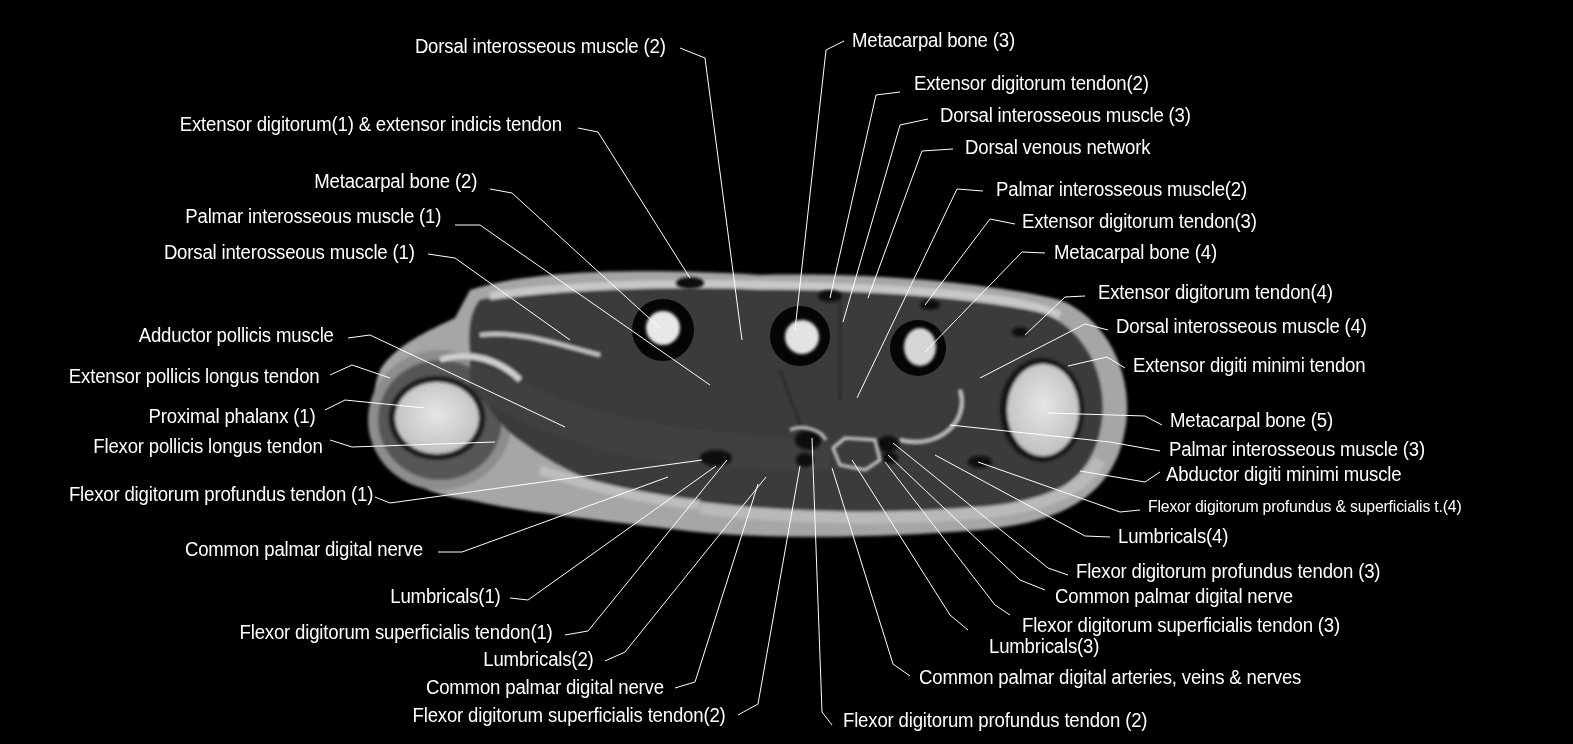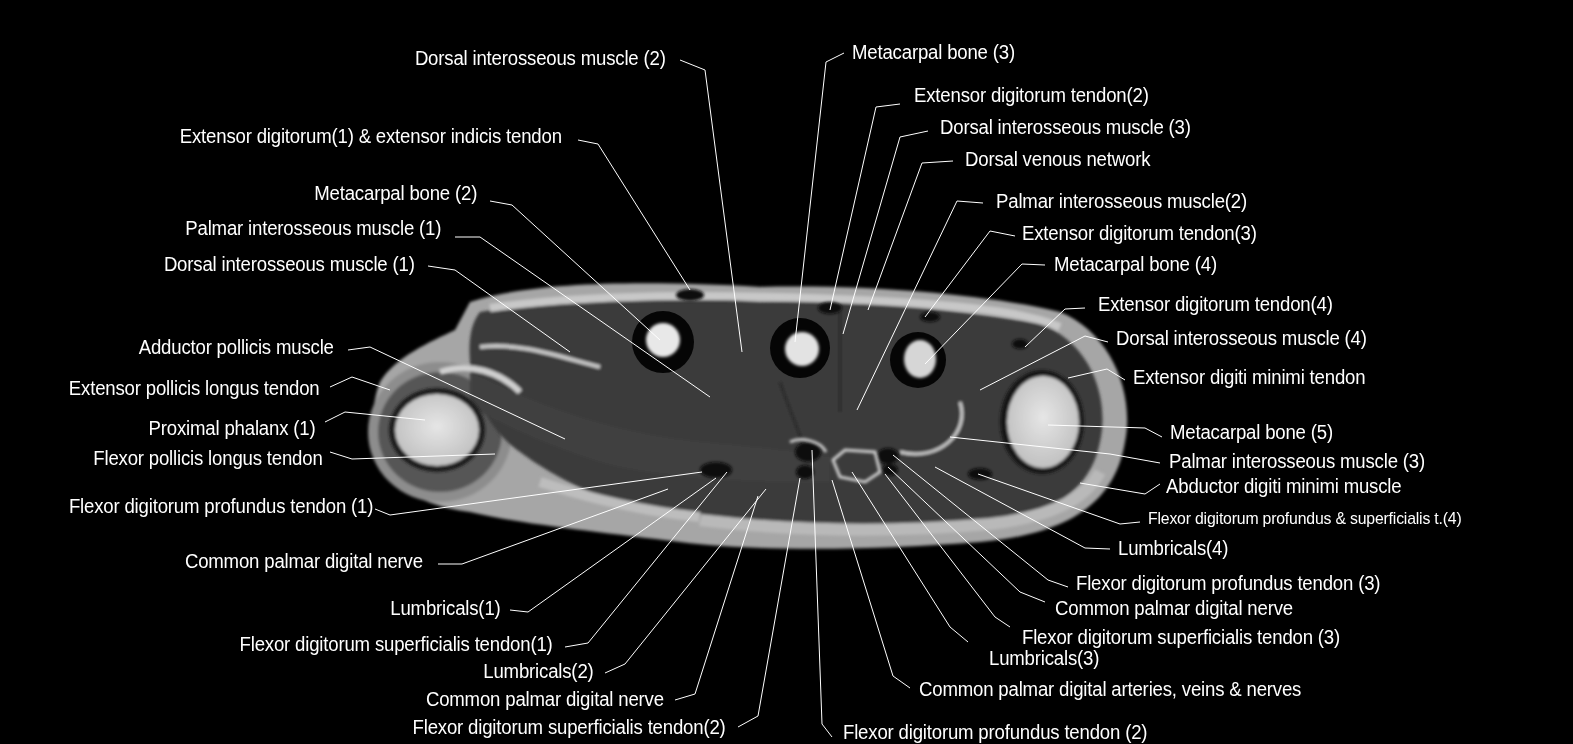--- a/index.html
+++ b/index.html
@@ -1,18 +1,18 @@
 <!DOCTYPE html>
 <html><head>
   <meta charset="utf-8">
   <style>
     html, body { margin: 0; padding: 0; background: #000; }
     body { width: 1573px; height: 744px; position: relative; overflow: hidden;
            font-family: "Liberation Sans", "DejaVu Sans", sans-serif; }
-    #stage { position: absolute; left: 0; top: 12px; width: 1573px; height: 703px; }
+    #stage { position: absolute; left: 0; top: 0; width: 1573px; height: 703px; }
     #mri { position: absolute; left: 0; top: 0; }
     #leaders { position: absolute; left: 0; top: 0; pointer-events: none; }
     .label { position: absolute; color: #fff; font-size: 20px; line-height: 24px;
              white-space: nowrap; letter-spacing: -0.2px; transform: scaleX(0.93); }
     .label.r { transform-origin: right center; }
     .label.l { transform-origin: left center; }
     .label.small { font-size: 17px; }
   </style>
 </head>
 <body>

